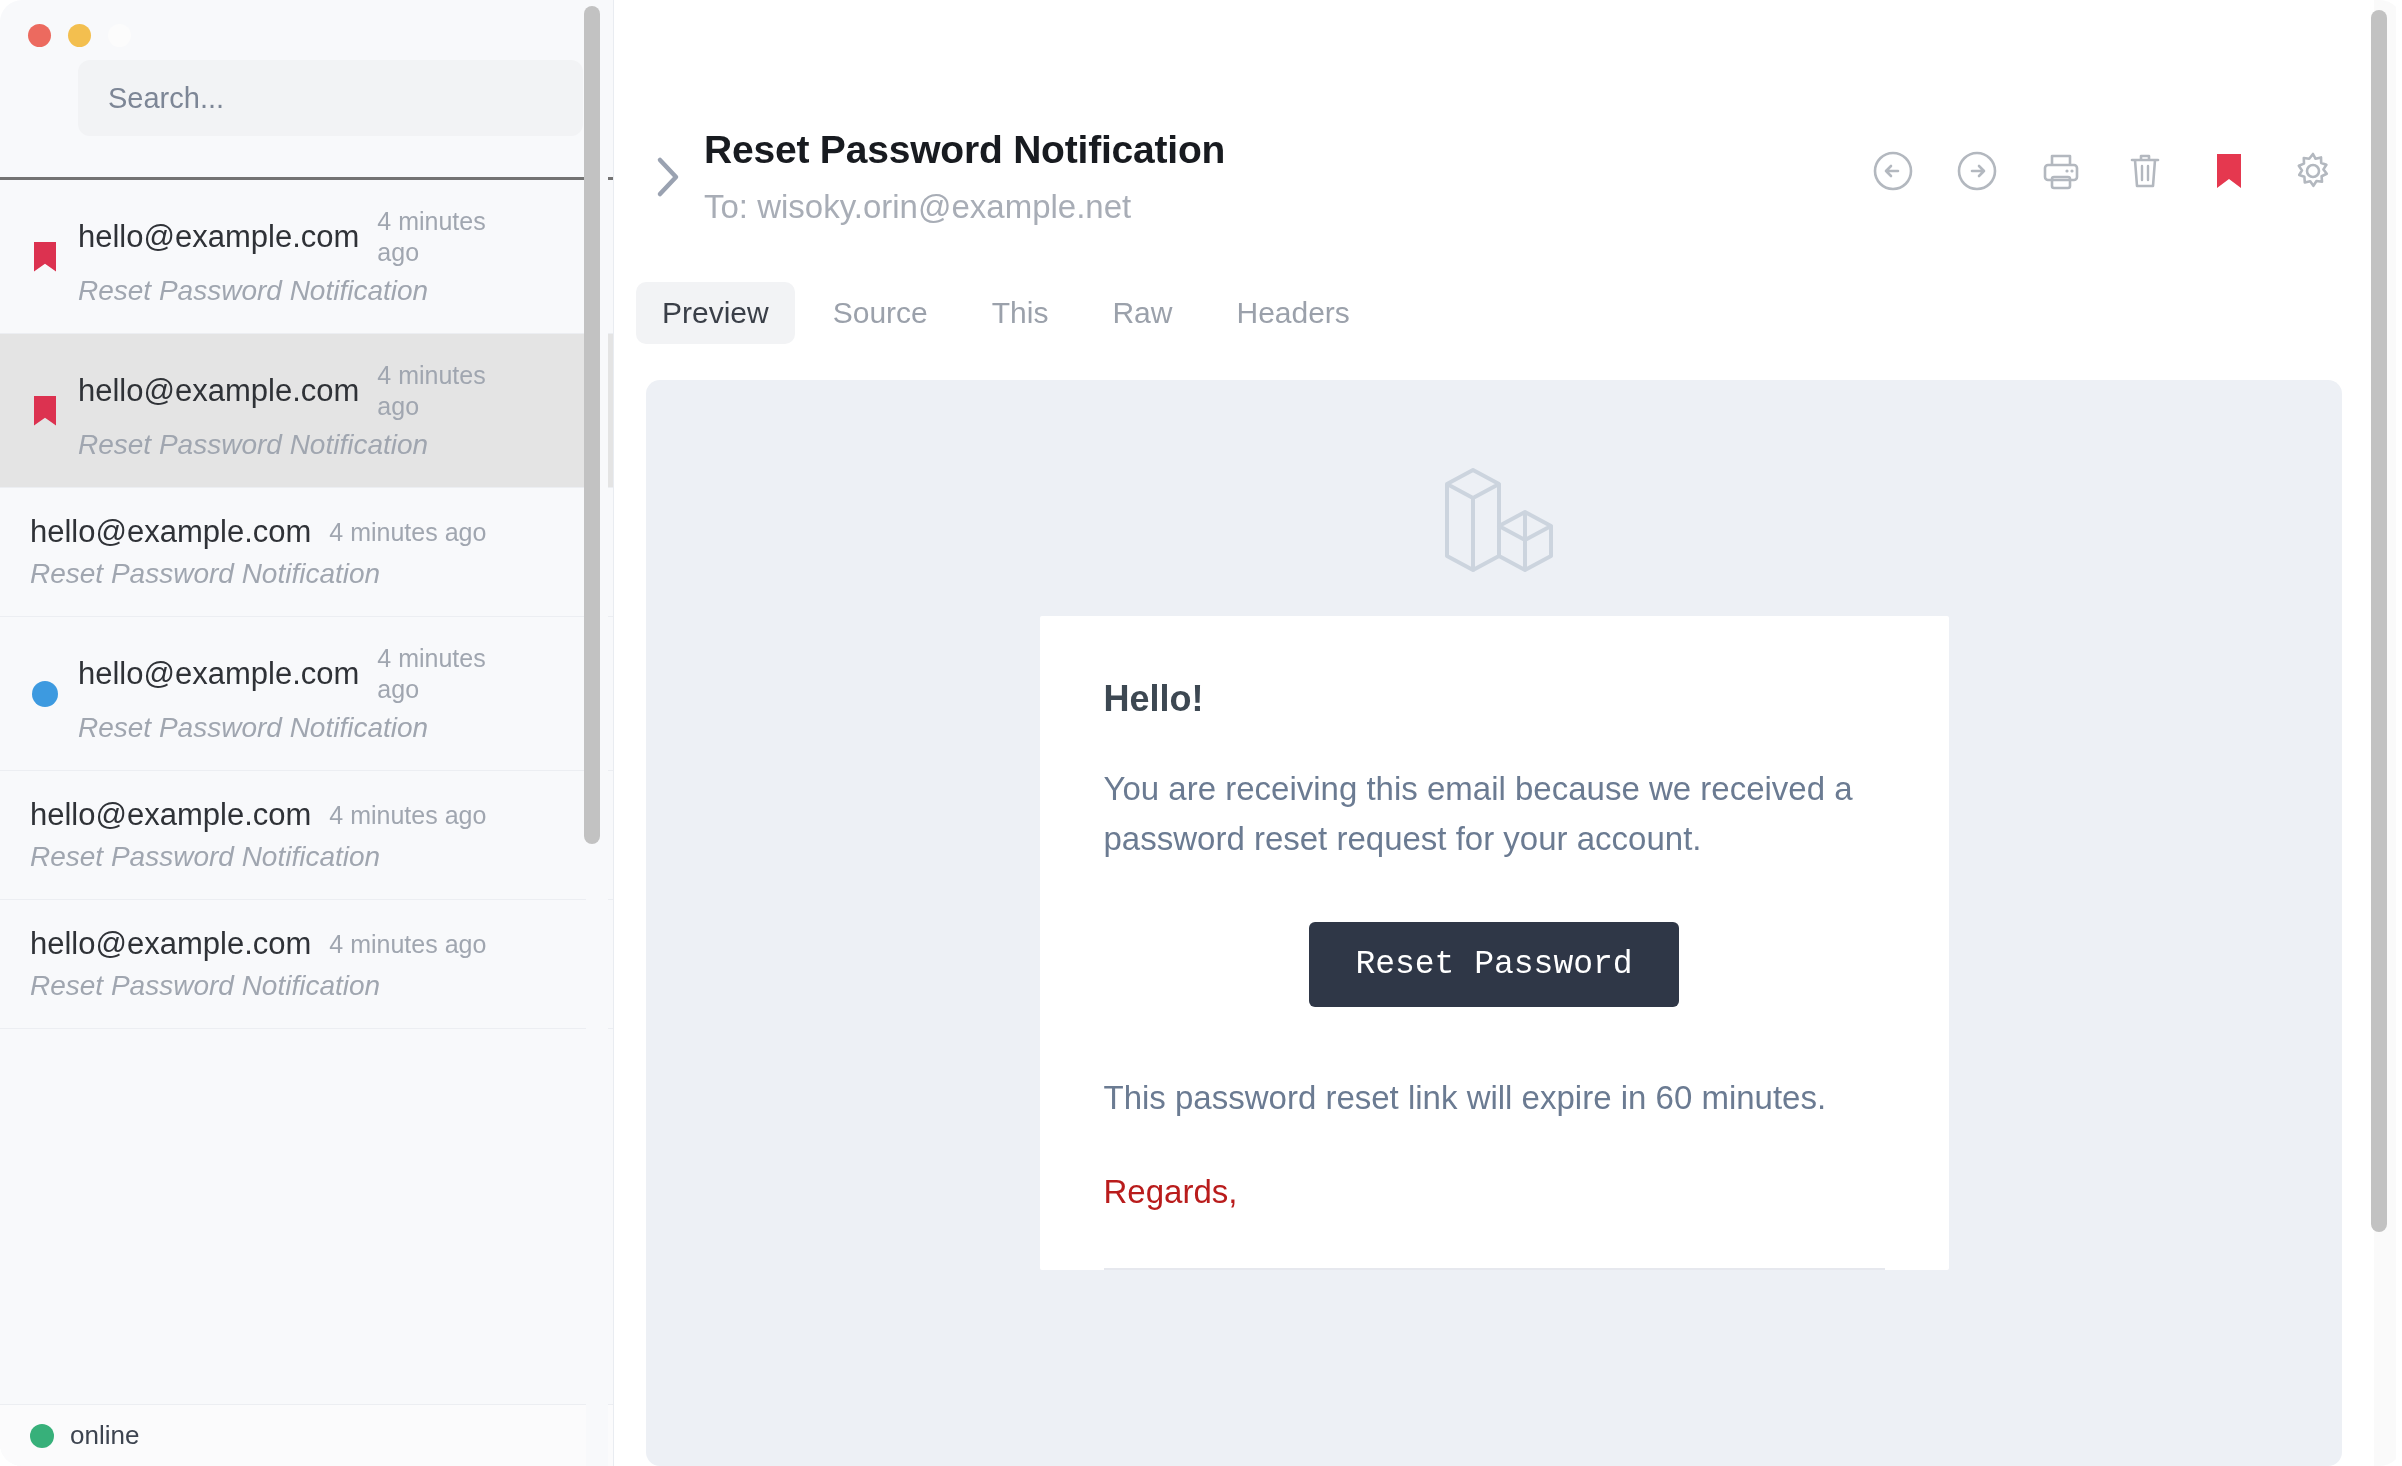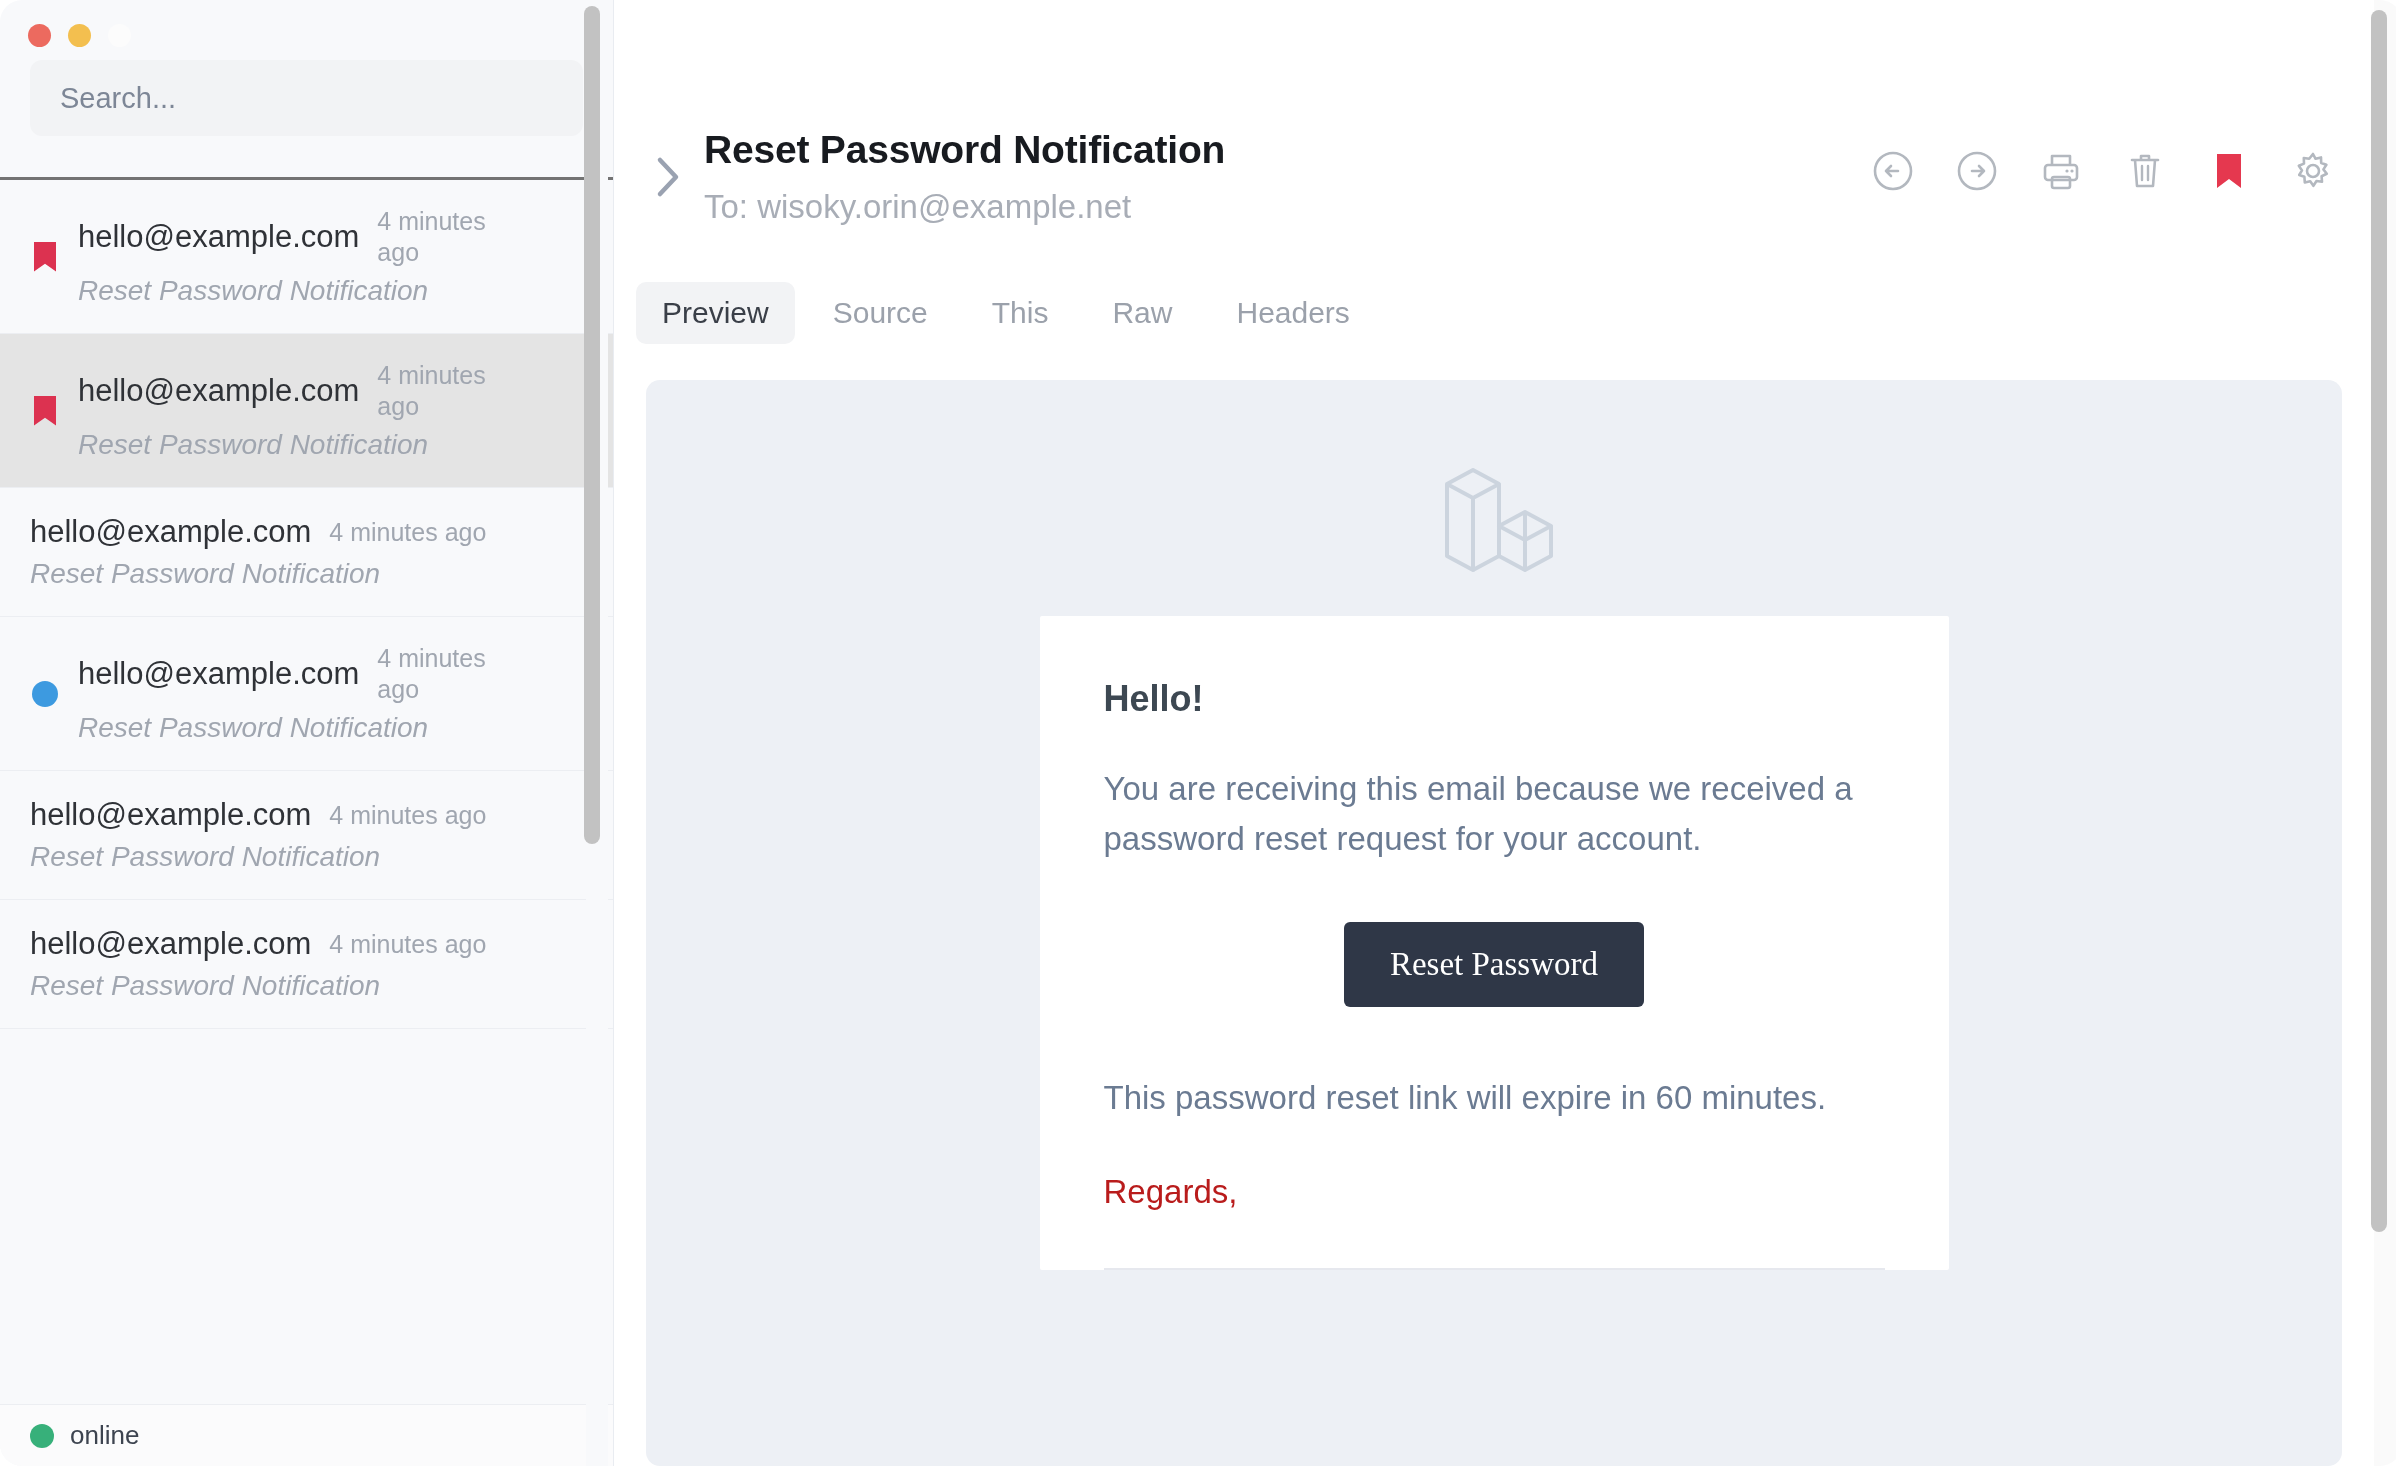--- a/index.html
+++ b/index.html
@@ -39,21 +39,21 @@
     align-items: center;
     gap: 17px;
     padding: 18px 0 0 28px;
     height: 52px;
   }
   .tl { width: 23px; height: 23px; border-radius: 50%; }
   .tl-red { background: #ec6a5f; }
   .tl-yellow { background: #f3bf4f; }
   .tl-green { background: #fcfcfc; }
 
-  .search-wrap { padding: 8px 30px 0 30px; }
+  .search-wrap { padding: 8px 30px 0 30px; margin-left: 48px; }
   .search-input {
     width: 100%;
     height: 76px;
     background: #f2f3f5;
     border: none;
     border-radius: 12px;
     padding: 0 30px;
     font-family: "Liberation Sans", sans-serif;
     font-size: 29px;
     color: #4a5568;
@@ -272,21 +272,21 @@
     display: flex;
     justify-content: center;
     margin: 58px 0 66px 0;
   }
   .reset-btn {
     background: #2f3747;
     color: #ffffff;
     border: none;
     border-radius: 6px;
     font-size: 33px;
-    font-family: Liberation Serif, serif;
+    font-family: Liberation Mono, monospace;
     padding: 24px 46px;
     cursor: pointer;
   }
   .email-sign { font-size: 33px; line-height: 1.52; color: #b91c1c; }
   .email-divider {
     margin-top: 50px;
     height: 2px;
     background: #e6e8ee;
   }
 

